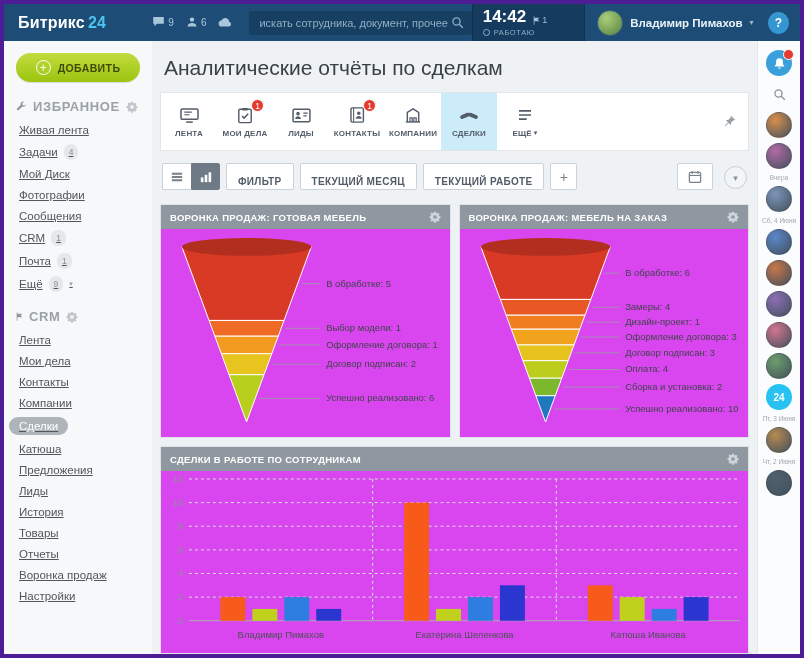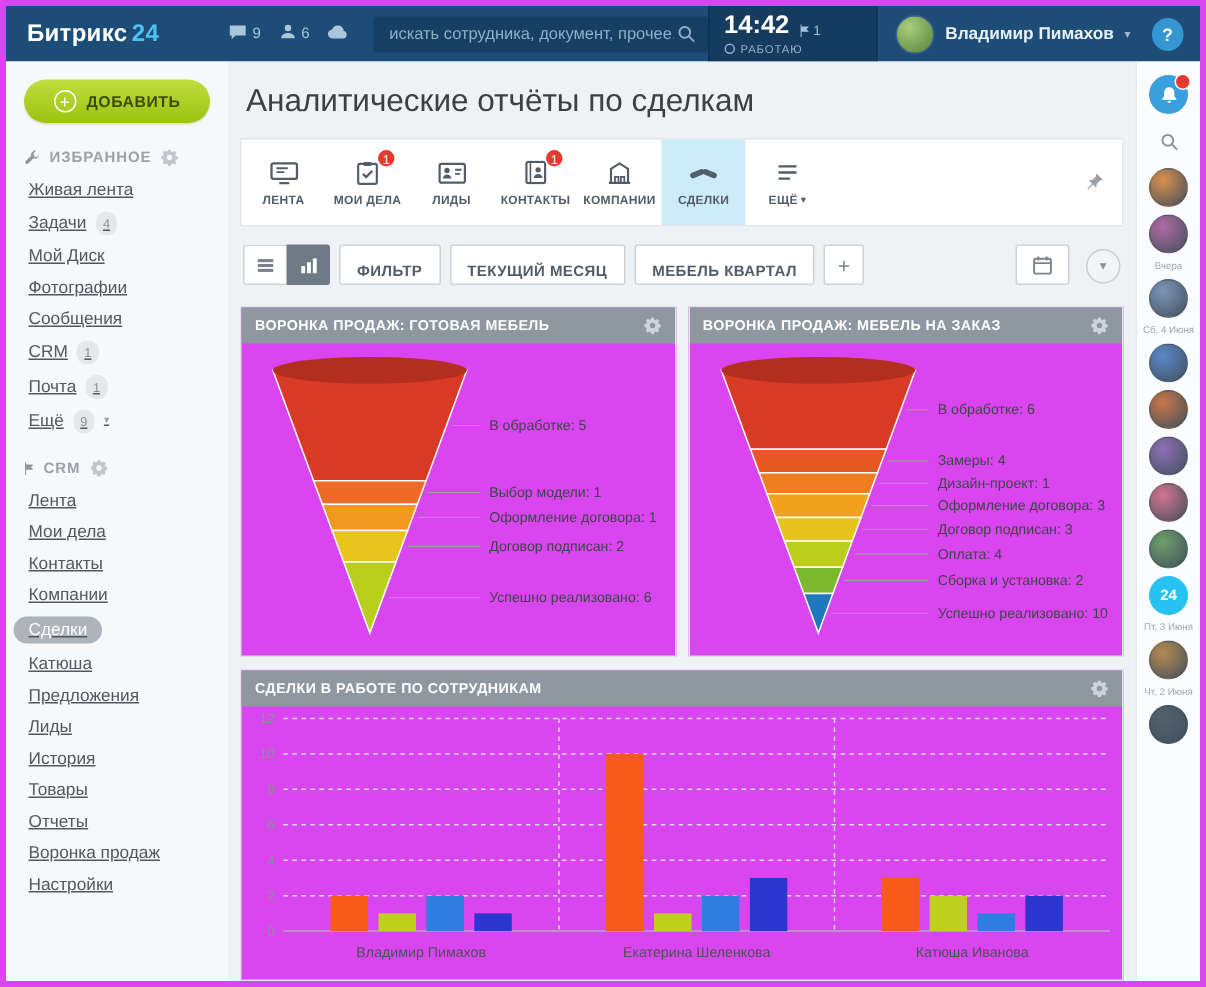--- a/index.html
+++ b/index.html
@@ -1,17 +1,17 @@
 <!DOCTYPE html>
 <html><head>
 <meta charset="utf-8">
 <style>
   html,body{margin:0;padding:0;background:#d7e3ec;}
   body{font-family:"Liberation Sans","DejaVu Sans",sans-serif;}
-  .frame{width:804px;height:658px;box-sizing:border-box;border:4px solid #d946ef;background:#eef2f5;display:flex;flex-direction:column;overflow:hidden;}
+  .frame{width:804px;height:658px;box-sizing:border-box;border:4px solid #4c1d95;background:#eef2f5;display:flex;flex-direction:column;overflow:hidden;}
 
   
   .topbar{flex:0 0 37px;height:37px;background:#1d4d77;display:flex;align-items:center;color:#fff;}
   .logo{width:148px;box-sizing:border-box;padding-left:14px;font-size:16px;font-weight:bold;letter-spacing:.2px;cursor:pointer;}
   .logo-24{color:#4fc3f0;margin-left:3px;}
   .tb-icons{display:flex;gap:12px;align-items:center;color:#aac6da;margin-left:4px;}
   .tb-ic{display:flex;align-items:center;gap:3px;font-size:10px;cursor:pointer;}
   .tb-search{width:212px;margin-left:16px;margin-right:auto;display:flex;align-items:center;background:#173f61;border-radius:2px;height:24px;padding:0 8px;color:#8fafc7;}
   .tb-search input{flex:1;background:transparent;border:0;outline:0;color:#d7e5f0;font-size:11px;min-width:0;font-family:inherit;}
   .tb-search input::placeholder{color:#8fafc7;}
@@ -29,21 +29,21 @@
 
   
   .bodyrow{flex:1;display:flex;min-height:0;}
 
   
   .sidebar{flex:0 0 148px;width:148px;background:#f7f8f9;padding-top:8px;overflow:hidden;}
   .add-btn{margin:4px 12px 13px;height:29px;border-radius:15px;background:linear-gradient(#c0dc3e,#9cc40f);display:flex;align-items:center;justify-content:center;gap:7px;cursor:pointer;box-shadow:0 1px 1px rgba(0,0,0,.12);}
   .add-plus{width:15px;height:15px;border-radius:50%;border:1.5px solid #fff;color:#fff;font-size:12px;line-height:12px;display:flex;align-items:center;justify-content:center;box-sizing:border-box;}
   .add-label{font-size:10.5px;font-weight:bold;color:#3f4a05;letter-spacing:.4px;}
   .side-section{margin-bottom:10px;}
-  .side-head{display:flex;align-items:center;gap:6px;padding:4px 12px 5px;color:#9aa1a8;font-size:10px;font-weight:bold;letter-spacing:.6px;}
+  .side-head{display:flex;align-items:center;gap:6px;padding:4px 12px 5px;color:#9aa1a8;font-size:13px;font-weight:bold;letter-spacing:.6px;}
   .sh-ic{color:#8e959c;display:flex;}
   .sh-gear{color:#c0c6cb;display:flex;cursor:pointer;}
   .side-item{padding:3.5px 12px 3.5px 15px;font-size:11.5px;color:#50575e;cursor:pointer;display:flex;align-items:center;gap:6px;line-height:14px;text-decoration:underline;}
   .si-badge{font-size:8.5px;color:#868e95;background:#e5e8eb;border-radius:7px;padding:1px 5px;}
   .si-chev{font-size:7px;color:#9aa1a8;}
   .si-pill{background:#adb4ba;color:#fff;border-radius:10px;padding:2px 10px;margin-left:-10px;}
 
   
   .main{flex:1;min-width:0;display:flex;flex-direction:column;padding:0 8px;overflow:hidden;background:#eef2f5;}
   .page-title{font-size:21px;font-weight:normal;color:#3b4045;margin:15px 4px 12px;}
@@ -375,21 +375,21 @@
                     <rect x="1" y="7.5" width="3" height="5.5"></rect>
                     <rect x="5.5" y="4.5" width="3" height="8.5"></rect>
                     <rect x="10" y="1.5" width="3" height="11.5"></rect>
                   </g>
                 </svg>
               </span>
             </div>
         </div>
         <button class="tb-btn">ФИЛЬТР</button>
         <button class="tb-btn">ТЕКУЩИЙ МЕСЯЦ</button>
-        <button class="tb-btn">МЕБЕЛЬ КВАРТАЛ</button>
+        <button class="tb-btn">ТЕКУЩИЙ РАБОТЕ</button>
         <button class="tb-btn plusb">+</button>
         <div class="tb-spacer"></div>
         <button class="tb-btn calb">
             <span style="display:flex;">
               <svg viewBox="0 0 16 16" width="14" height="14">
                 <rect x="1.6" y="2.8" width="12.8" height="11.4" rx="1.4" fill="none" stroke="currentColor" stroke-width="1.5"></rect>
                 <path d="M1.6 6.2h12.8" stroke="currentColor" stroke-width="1.3"></path>
                 <path d="M4.8 1.2v3M11.2 1.2v3" stroke="currentColor" stroke-width="1.5"></path>
               </svg>
             </span>

